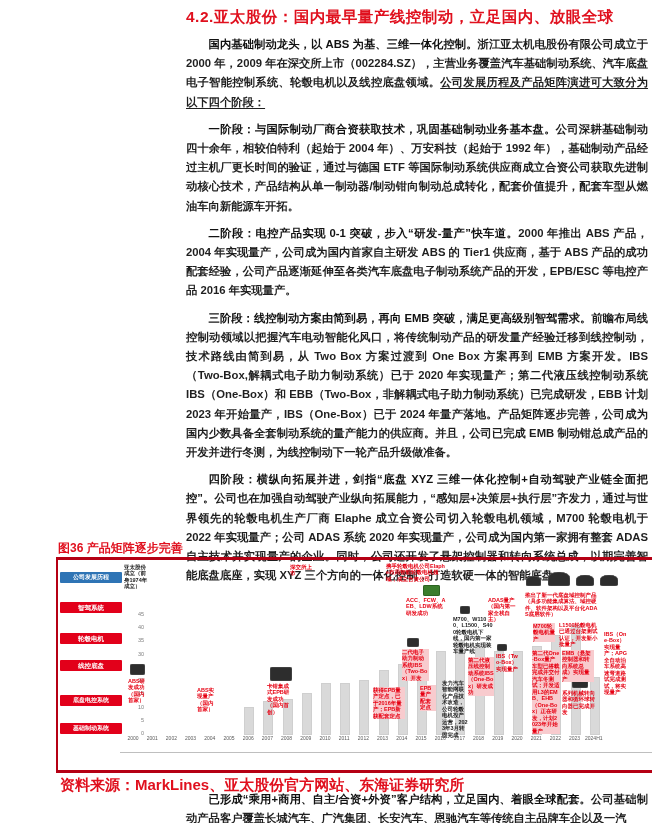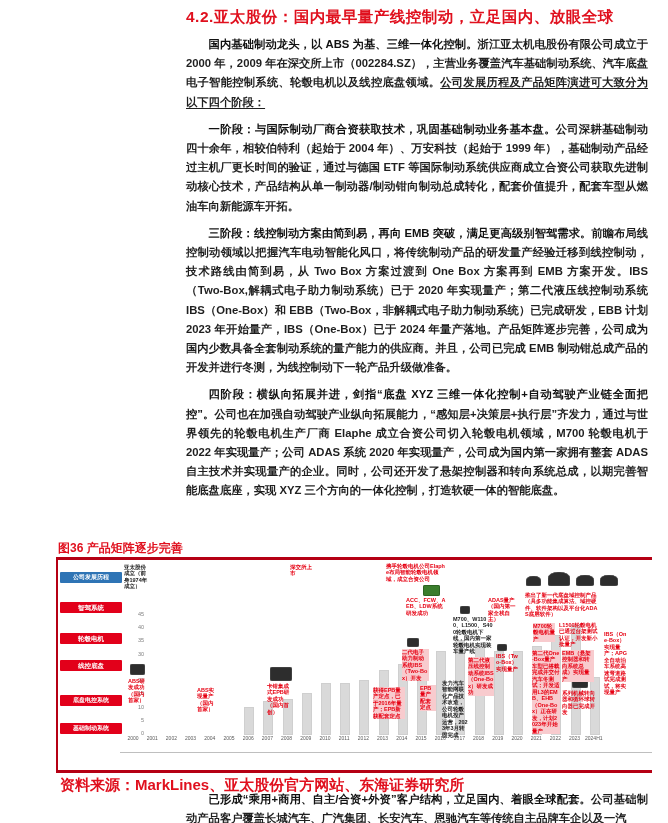--- a/index.html
+++ b/index.html
@@ -36,22 +36,23 @@
 </head>
 <body>
 
 <div id="page">
 
   <div class="content">
     <h1 class="sec">4.2.亚太股份：国内最早量产线控制动，立足国内、放眼全球</h1>
 
     <p class="body"><span class="lead">国内基础制动龙头，以 ABS 为基、三维一体化控制。</span><span>浙江亚太机电股份有限公司成立于 2000 年，2009 年在深交所上市（002284.SZ），主营业务覆盖汽车基础制动系统、汽车底盘电子智能控制系统、轮毂电机以及线控底盘领域。</span><span class="ul">公司发展历程及产品矩阵演进可大致分为以下四个阶段：</span></p>
 
-    <p class="body"><span class="lead">一阶段：与国际制动厂商合资获取技术，巩固基础制动业务基本盘。</span><span>公司深耕基础制动四十余年，相较伯特利（起始于 2004 年）、万安科技（起始于 1999 年），基础制动产品经过主机厂更长时间的验证，通过与德国 ETF 等国际制动系统供应商成立合资公司获取先进制动核心技术，产品结构从单一制动器/制动钳向制动总成转化，配套价值提升，配套车型从燃油车向新能源车开拓。</span></p>
+    <p class="body"><span class="lead">一阶段：与国际制动厂商合资获取技术，巩固基础制动业务基本盘。</span><span>公司深耕基础制动四十余年，相较伯特利（起始于 2004 年）、万安科技（起始于 1992 年），基础制动产品经过主机厂更长时间的验证，通过与德国 ETF 等国际制动系统供应商成立合资公司获取先进制动核心技术，产品结构从单一制动器/制动钳向制动总成转化，配套价值提升，配套车型从燃油车向新能源车开拓。</span></p>
 
+    <p class="body"><span class="lead">二阶段：电控产品实现 0-1 突破，步入“研发-量产”快车道。</span><span>2000 年推出 ABS 产品，2004 年实现量产，公司成为国内首家自主研发 ABS 的 Tier1 供应商，基于 ABS 产品的成功配套经验，公司产品逐渐延伸至各类汽车底盘电子制动系统产品的开发，EPB/ESC 等电控产品 2016 年实现量产。</span></p>
 
     <p class="body"><span class="lead">三阶段：线控制动方案由简到易，再向 EMB 突破，满足更高级别智驾需求。</span><span>前瞻布局线控制动领域以把握汽车电动智能化风口，将传统制动产品的研发量产经验迁移到线控制动，技术路线由简到易，从 Two Box 方案过渡到 One Box 方案再到 EMB 方案开发。IBS（Two-Box,解耦式电子助力制动系统）已于 2020 年实现量产；第二代液压线控制动系统 IBS（One-Box）和 EBB（Two-Box，非解耦式电子助力制动系统）已完成研发，EBB 计划 2023 年开始量产，IBS（One-Box）已于 2024 年量产落地。产品矩阵逐步完善，公司成为国内少数具备全套制动系统的量产能力的供应商。并且，公司已完成 EMB 制动钳总成产品的开发并进行冬测，为线控制动下一轮产品升级做准备。</span></p>
 
     <p class="body"><span class="lead">四阶段：横纵向拓展并进，剑指“底盘 XYZ 三维一体化控制+自动驾驶产业链全面把控”。</span><span>公司也在加强自动驾驶产业纵向拓展能力，“感知层+决策层+执行层”齐发力，通过与世界领先的轮毂电机生产厂商 Elaphe 成立合资公司切入轮毂电机领域，M700 轮毂电机于 2022 年实现量产；公司 ADAS 系统 2020 年实现量产，公司成为国内第一家拥有整套 ADAS 自主技术并实现量产的企业。同时，公司还开发了悬架控制器和转向系统总成，以期完善智能底盘底座，实现 XYZ 三个方向的一体化控制，打造软硬一体的智能底盘。</span></p>
   </div>
 
   <div class="figure">
     <div class="fig-caption">图36  产品矩阵逐步完善</div>
     <div class="rule top"></div>
     <div class="vline"></div>

